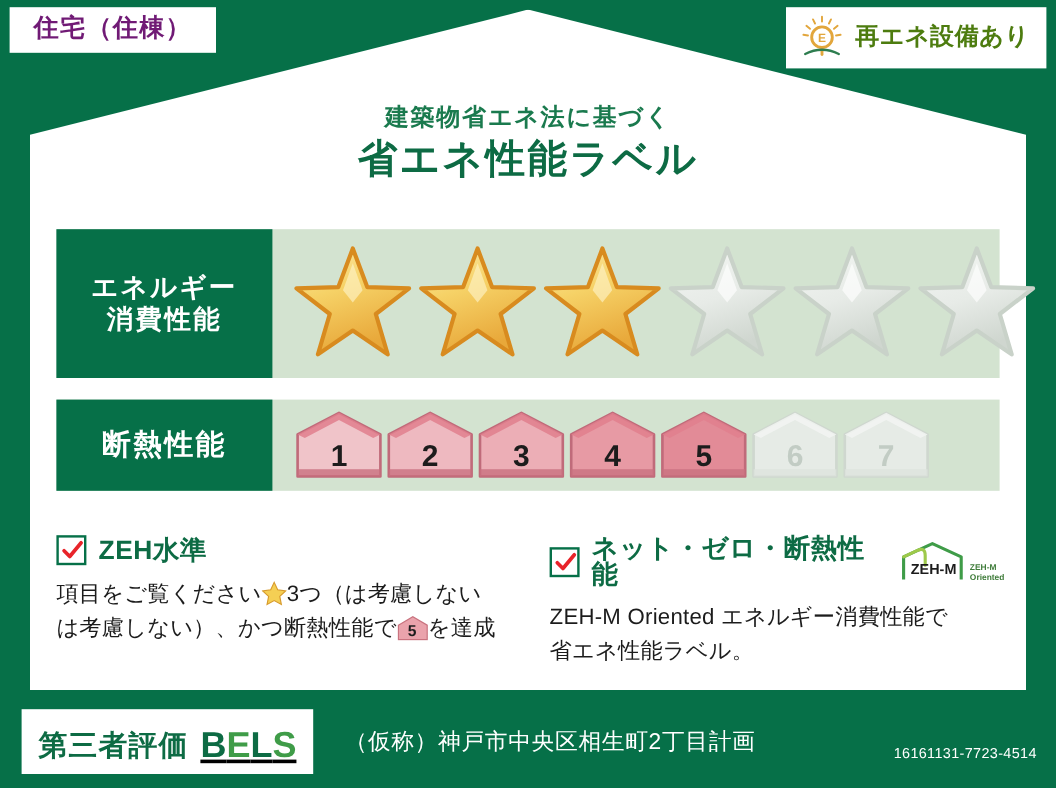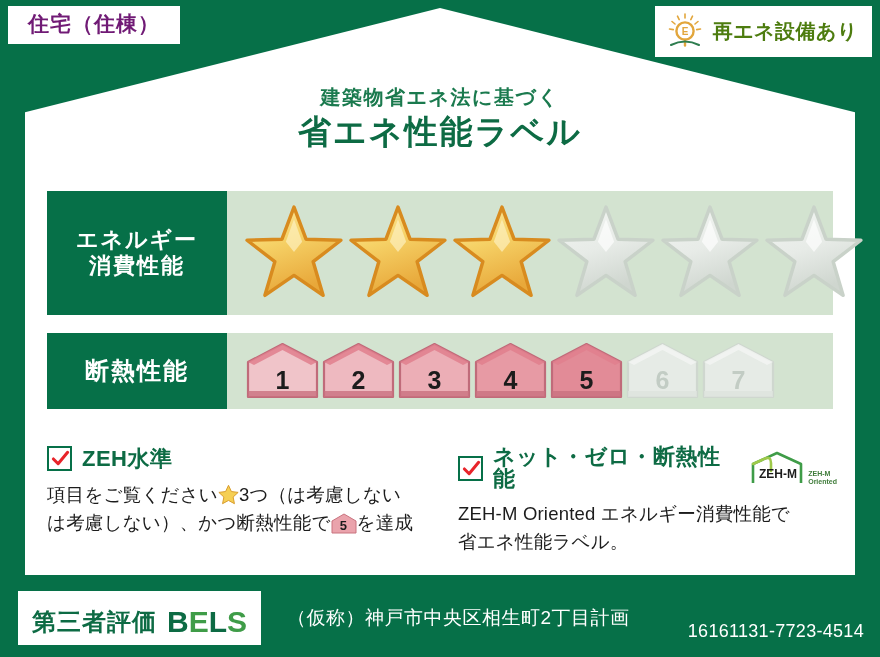--- a/index.html
+++ b/index.html
@@ -115,34 +115,34 @@
   }
   
   .footer{
     position:absolute;left:0;right:0;bottom:0;height:82px;background:#067048;z-index:7;
   }
   .bels-chip{
     position:absolute;left:18px;top:16px;background:#ffffff;
     padding:16px 14px 8px 14px;display:flex;align-items:center;gap:10px;
   }
   .bels-chip .jp{color:#0d6b44;font-weight:bold;font-size:24px;letter-spacing:1px;line-height:1;}
-  .bels-chip .bels{font-weight:bold;font-size:30px;line-height:1;letter-spacing:0;}
+  .bels-chip .bels{font-weight:bold;font-size:30px;line-height:1;letter-spacing:0;text-decoration:underline;}
   .bels-chip .bels .b1{color:#0d6b44;}
   .bels-chip .bels .b2{color:#3f9c48;}
   .bels-chip .bels .b3{color:#0d6b44;}
   .bels-chip .bels .b4{color:#3f9c48;}
   .proj-name{
     position:absolute;left:287px;top:30px;color:#ffffff;font-size:19px;letter-spacing:.5px;
   }
   .eval-date{
     position:absolute;right:16px;top:20px;color:#ffffff;font-size:19px;text-align:right;
     letter-spacing:.3px;
   }
   .eval-id{
-    position:absolute;right:16px;top:46px;color:#ffffff;font-size:18px;text-align:right;
+    position:absolute;right:16px;top:46px;color:#ffffff;font-size:12px;text-align:right;
     letter-spacing:.3px;
   }
 </style>
 </head>
 <body>
 
 <div id="label-root">
 
   <div class="house-body"></div>
 

